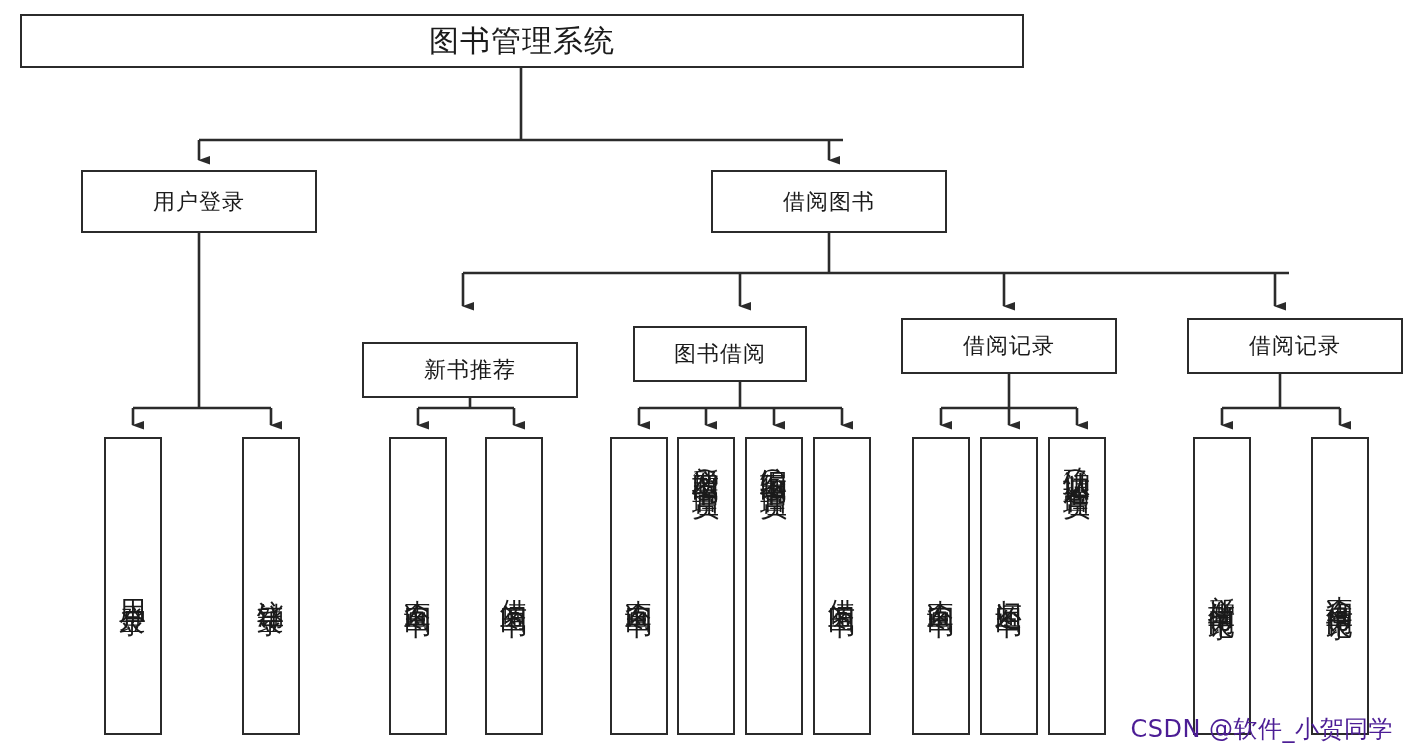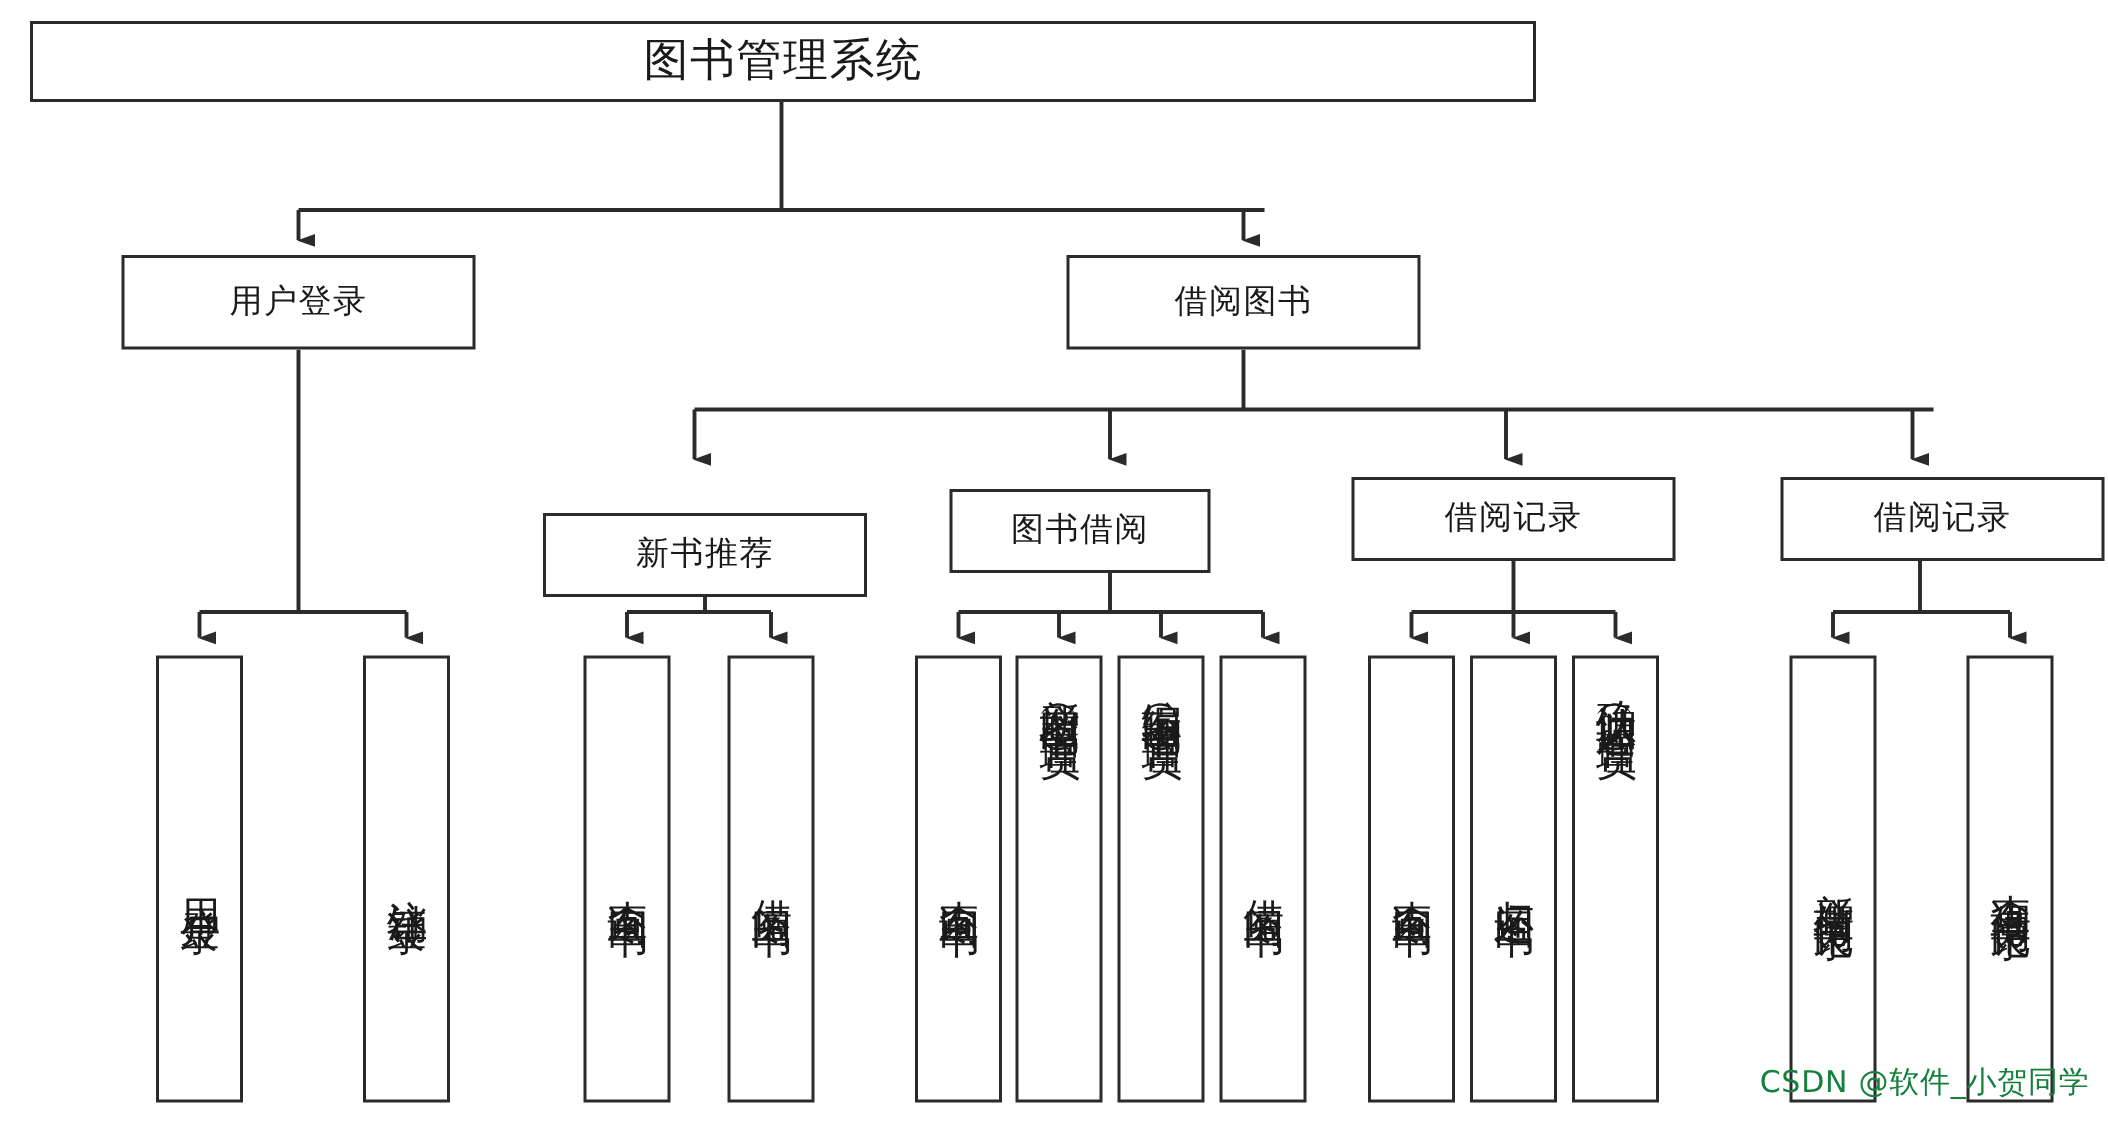--- a/index.html
+++ b/index.html
@@ -57,23 +57,23 @@
     letter-spacing:4px;
     white-space:nowrap;
   }
   
   .leaf.center{ align-items:center; padding-top:0; }
 
   
   #watermark{
     position:absolute;
     right:12px;
-    bottom:12px;
-    font-size:20px;
-    color:#15803d;
+    bottom:2px;
+    font-size:24px;
+    color:#4c1d95;
     letter-spacing:0.5px;
     white-space:nowrap;
     user-select:none;
   }
 </style>
 </head>
 <body>
 
 <div id="canvas">
 

